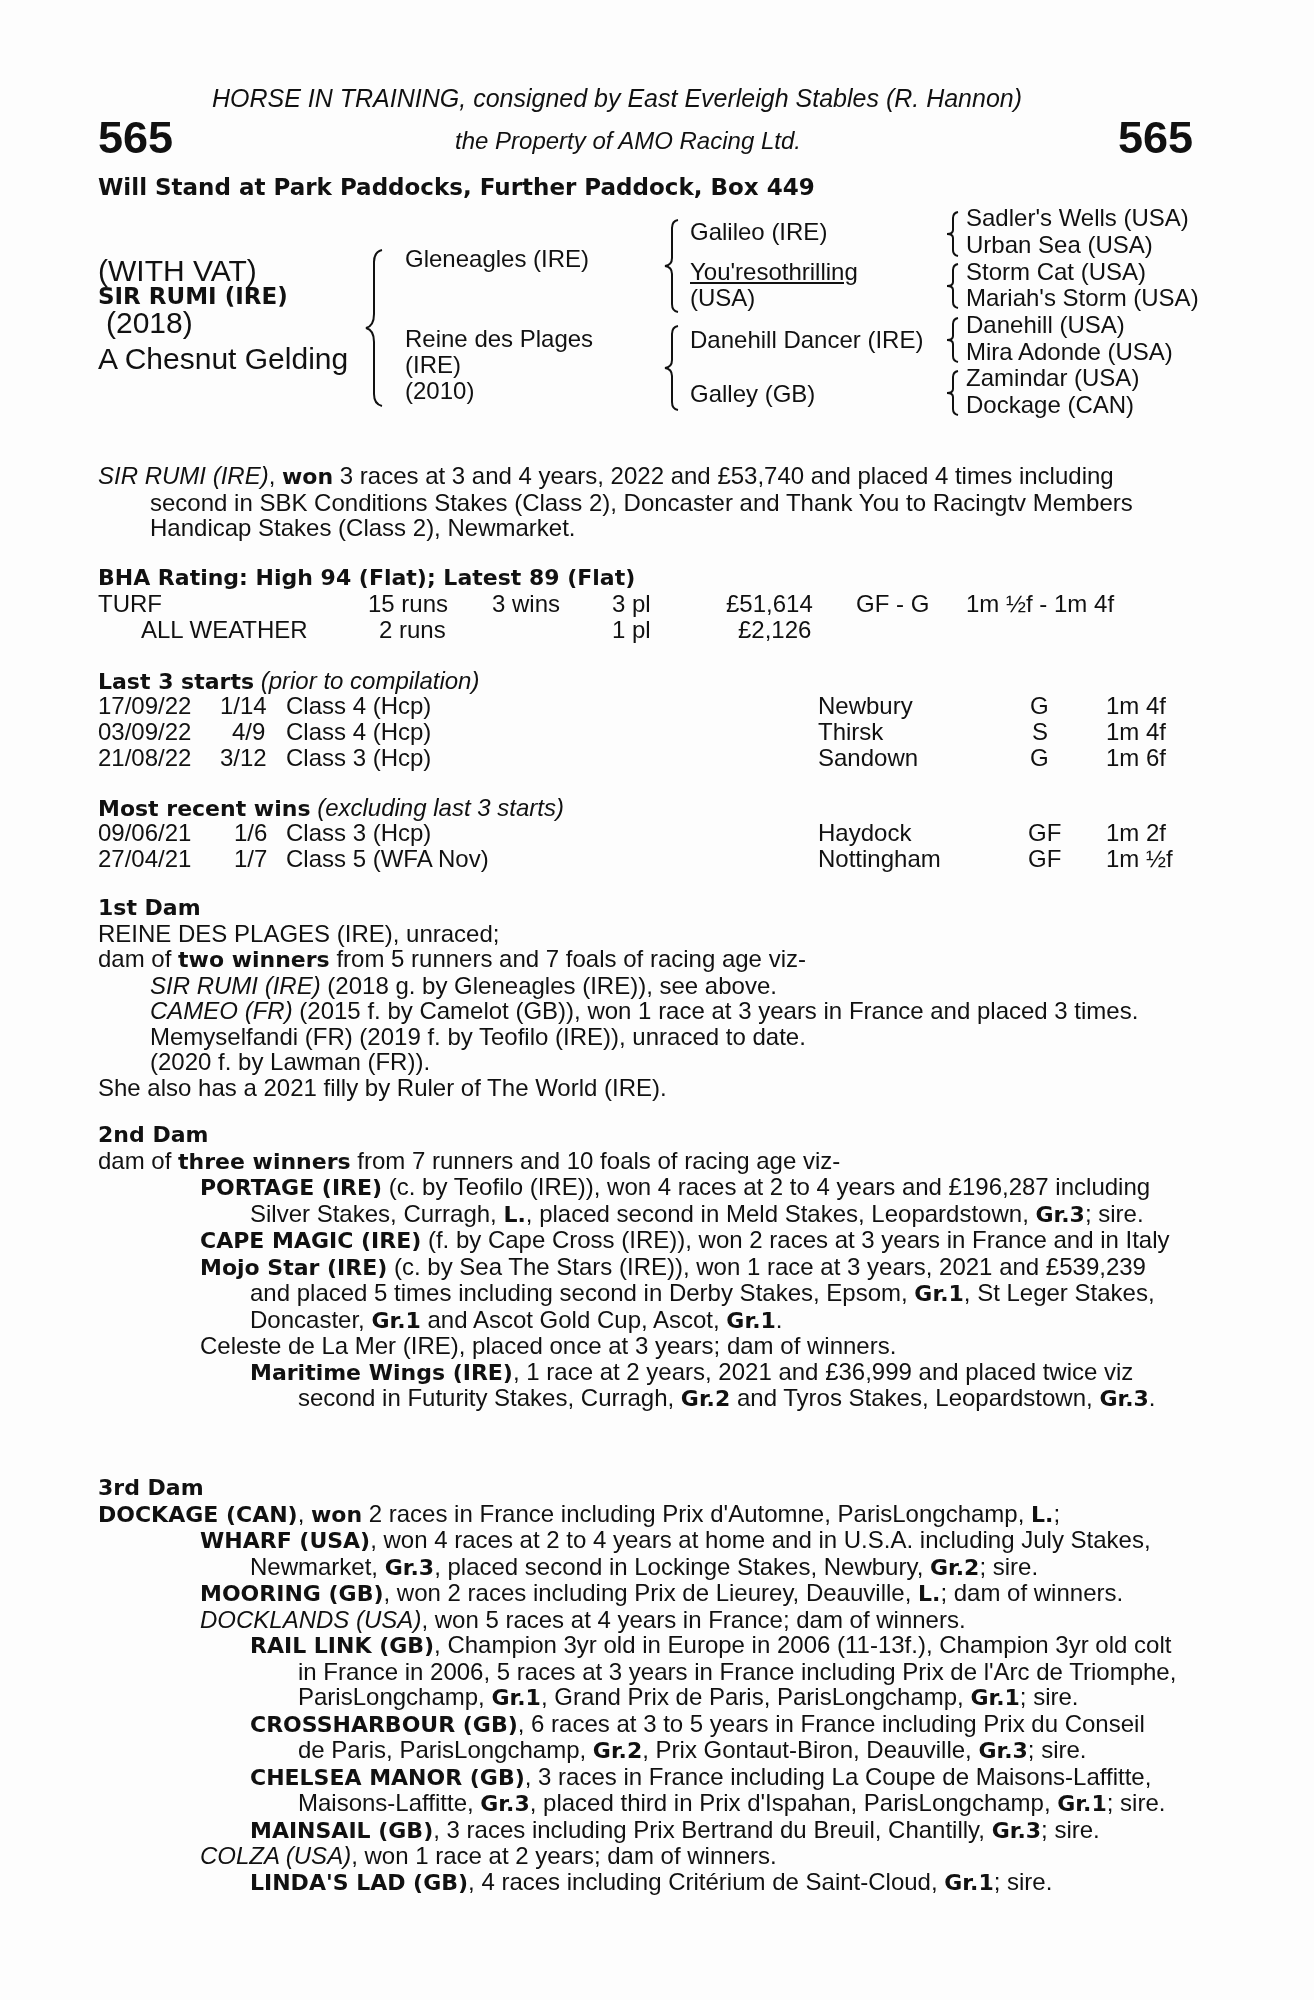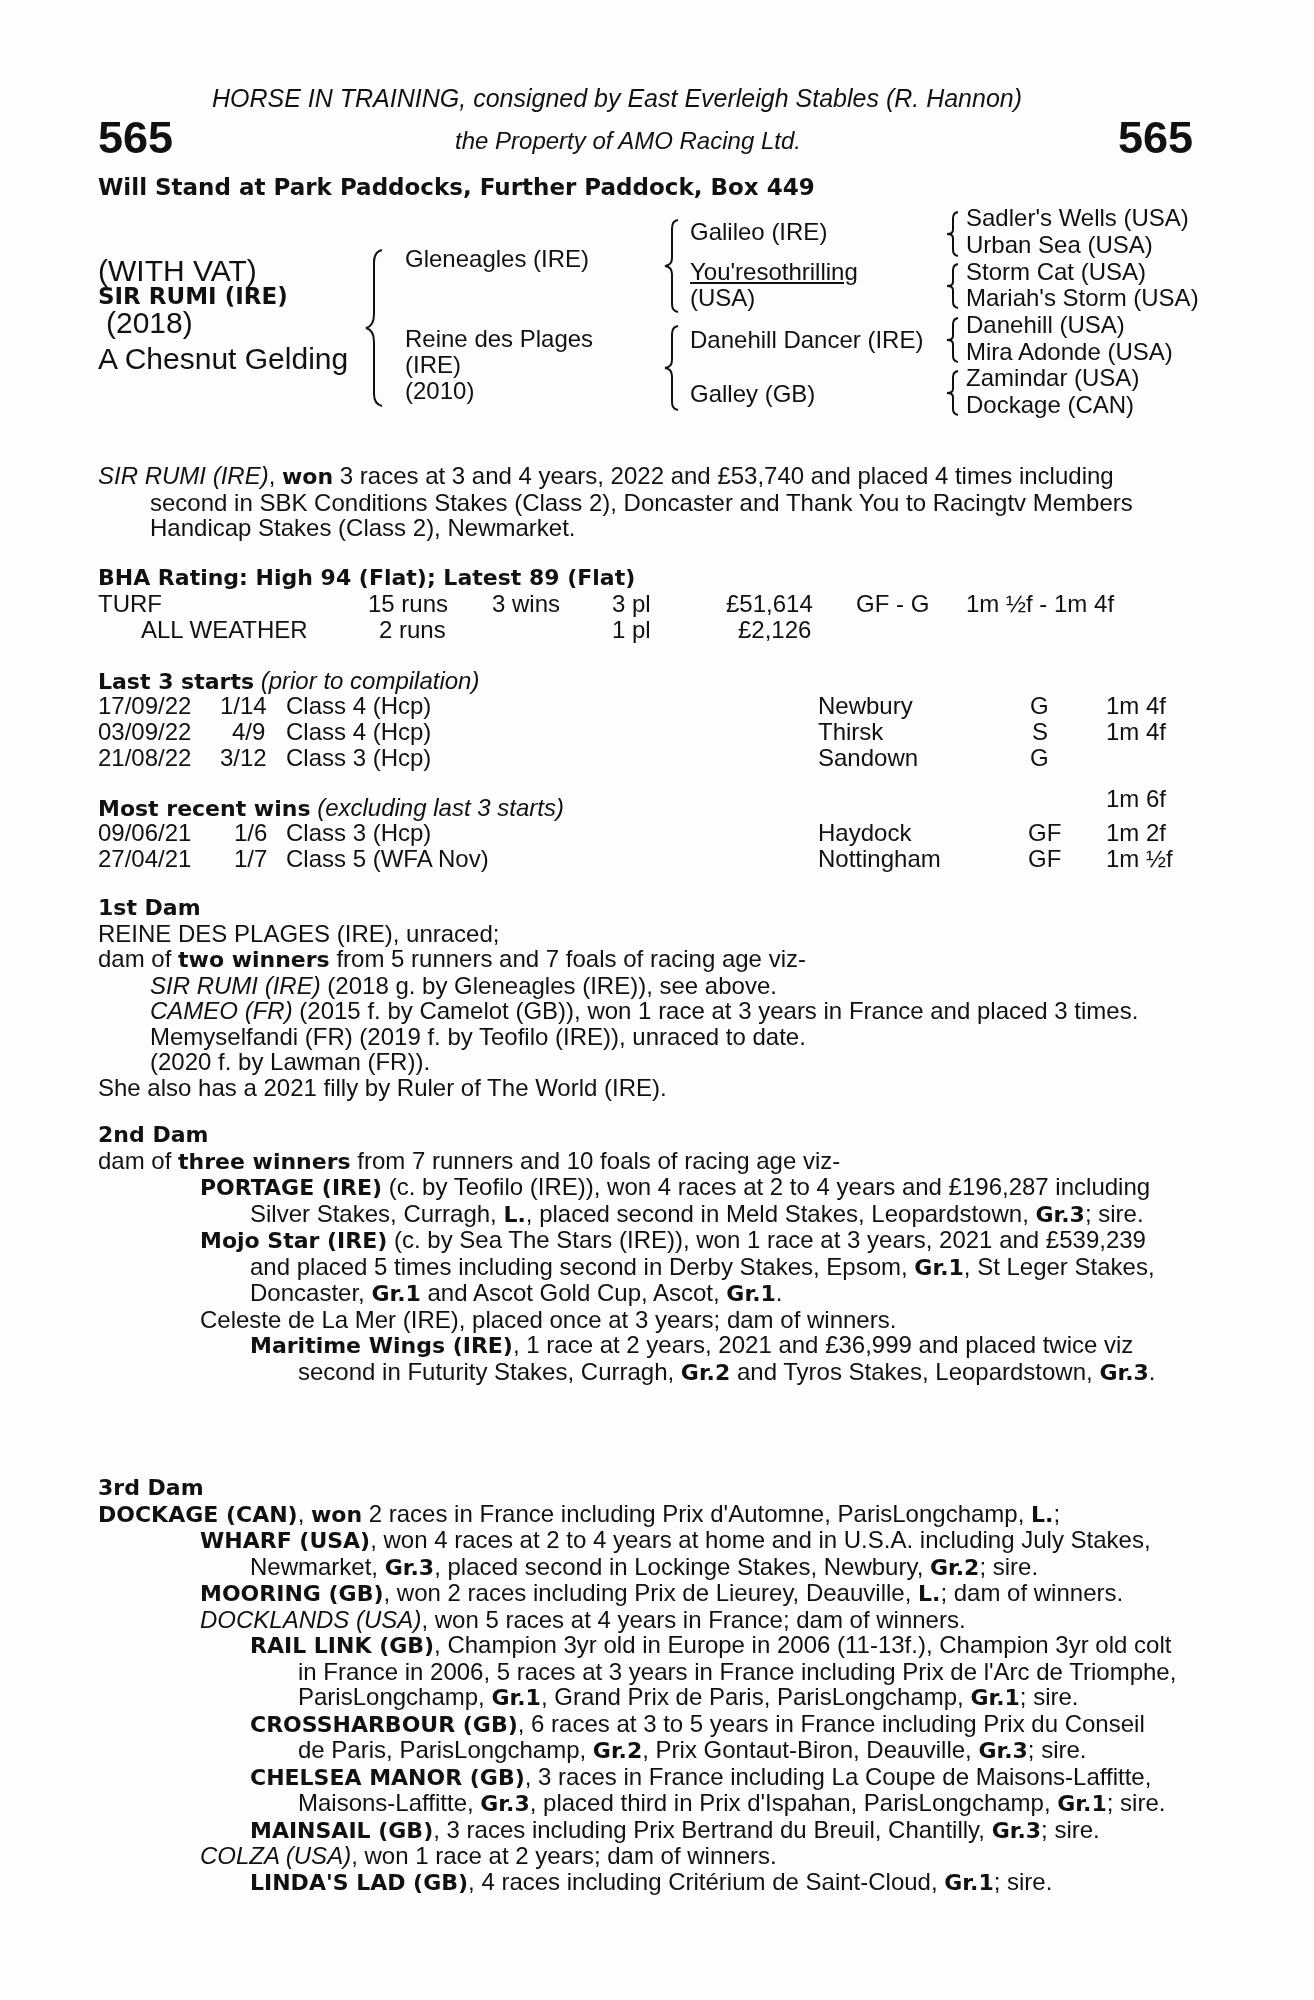--- a/index.html
+++ b/index.html
@@ -125,21 +125,21 @@
   <span class="col" style="left:720px;">Thirsk</span>
   <span class="col" style="left:934px;">S</span>
   <span class="col" style="left:1008px;">1m 4f</span>
 </div>
 <div class="row" style="top:744px;left:98px;width:1110px;">
   <span class="col" style="left:0;">21/08/22</span>
   <span class="col" style="left:122px;">3/12</span>
   <span class="col" style="left:188px;">Class 3 (Hcp)</span>
   <span class="col" style="left:720px;">Sandown</span>
   <span class="col" style="left:932px;">G</span>
-  <span class="col" style="left:1008px;margin-top:41px;">1m 6f</span>
+  <span class="col" style="left:1008px;">1m 6f</span>
 </div>
 
 <div class="abs" style="top:794px;left:98px;font-size:24px;">
   <span class="sec-h">Most recent wins</span>
   <span class="i">(excluding last 3 starts)</span>
 </div>
 <div class="row" style="top:819px;left:98px;width:1110px;">
   <span class="col" style="left:0;">09/06/21</span>
   <span class="col" style="left:136px;">1/6</span>
   <span class="col" style="left:188px;">Class 3 (Hcp)</span>
@@ -165,20 +165,21 @@
   <div class="line in1">Memyselfandi (FR) (2019 f. by Teofilo (IRE)), unraced to date.</div>
   <div class="line in1">(2020 f. by Lawman (FR)).</div>
   <div class="line">She also has a 2021 filly by Ruler of The World (IRE).</div>
 </div>
 
 <div class="para" style="top:1122px;">
   <div class="line sec-h">2nd Dam</div>
   <div class="line"><span>dam of </span><span class="b">three winners</span><span> from 7 runners and 10 foals of racing age viz-</span></div>
   <div class="line in2"><span class="b">PORTAGE (IRE)</span><span> (c. by Teofilo (IRE)), won 4 races at 2 to 4 years and £196,287 including</span></div>
   <div class="line in3"><span>Silver Stakes, Curragh, </span><span class="b">L.</span><span>, placed second in Meld Stakes, Leopardstown, </span><span class="b">Gr.3</span><span>; sire.</span></div>
+  <div class="line in2"><span class="b">CAPE MAGIC (IRE)</span><span> (f. by Cape Cross (IRE)), won 2 races at 3 years in France and in Italy</span></div>
   <div class="line in2"><span class="b">Mojo Star (IRE)</span><span> (c. by Sea The Stars (IRE)), won 1 race at 3 years, 2021 and £539,239</span></div>
   <div class="line in3"><span>and placed 5 times including second in Derby Stakes, Epsom, </span><span class="b">Gr.1</span><span>, St Leger Stakes,</span></div>
   <div class="line in3"><span>Doncaster, </span><span class="b">Gr.1</span><span> and Ascot Gold Cup, Ascot, </span><span class="b">Gr.1</span><span>.</span></div>
   <div class="line in2">Celeste de La Mer (IRE), placed once at 3 years; dam of winners.</div>
   <div class="line in3"><span class="b">Maritime Wings (IRE)</span><span>, 1 race at 2 years, 2021 and £36,999 and placed twice viz</span></div>
   <div class="line in4"><span>second in Futurity Stakes, Curragh, </span><span class="b">Gr.2</span><span> and Tyros Stakes, Leopardstown, </span><span class="b">Gr.3</span><span>.</span></div>
 </div>
 
 <div class="para" style="top:1475px;">
   <div class="line sec-h">3rd Dam</div>

